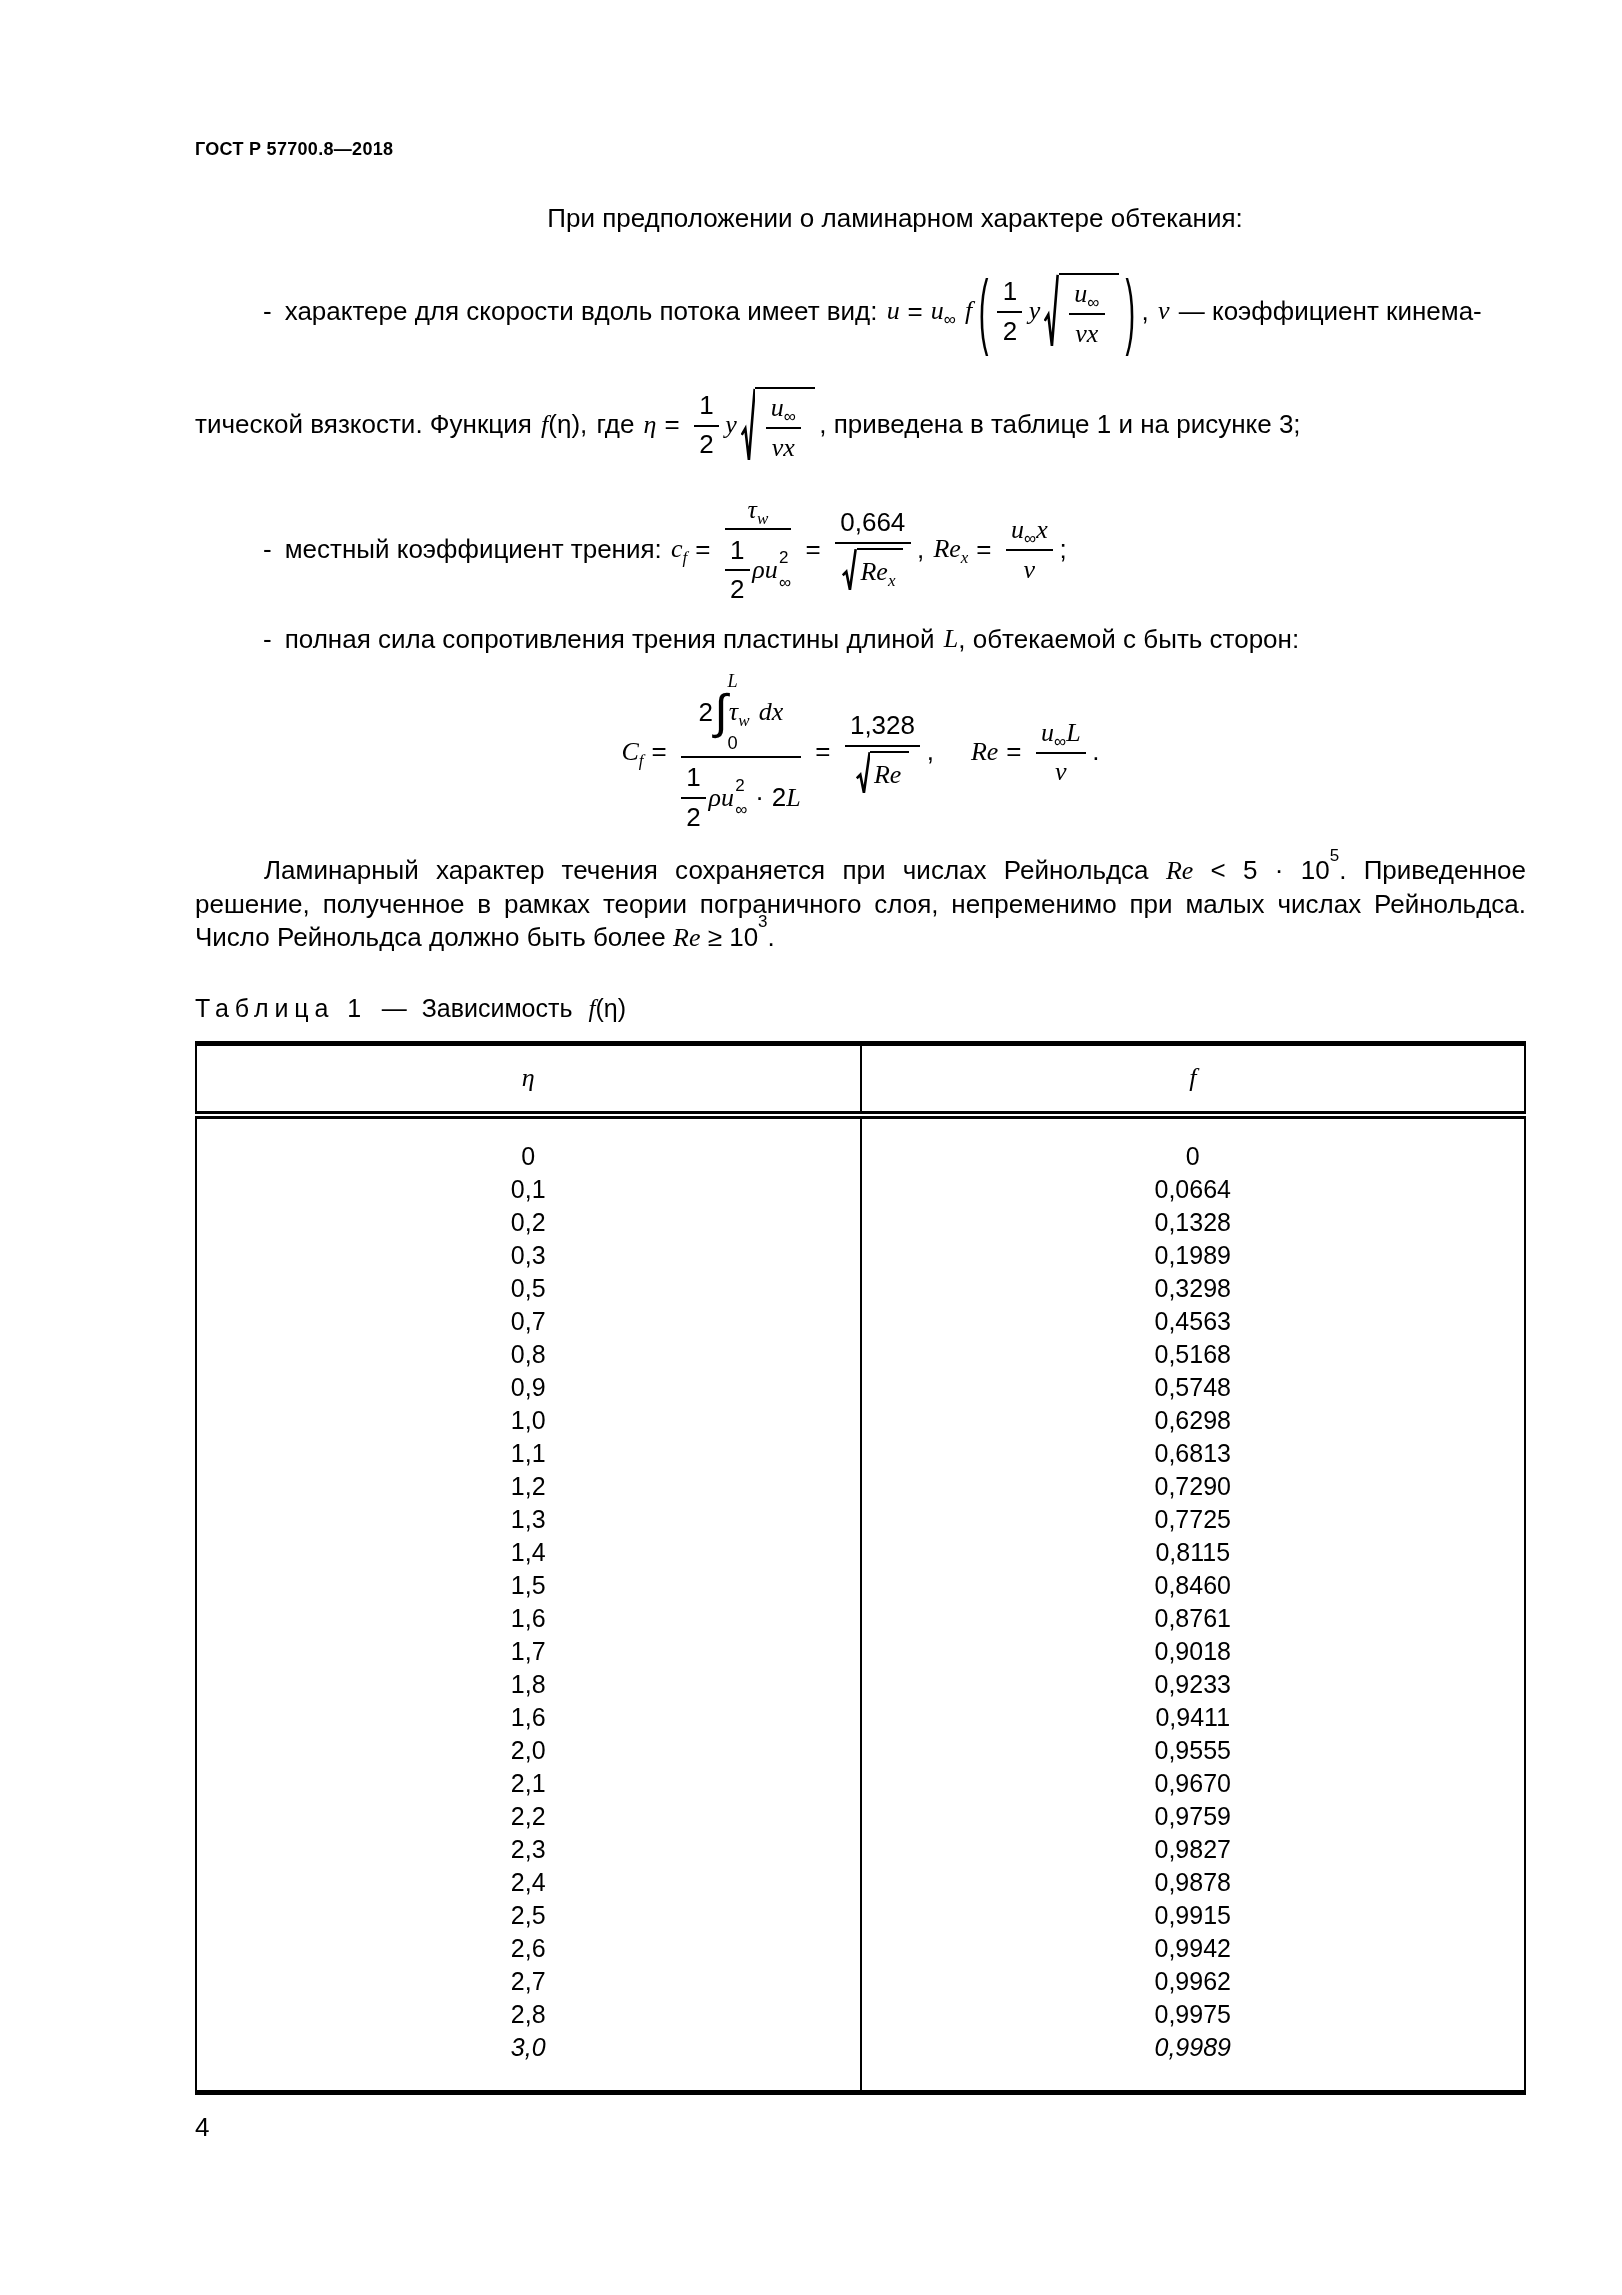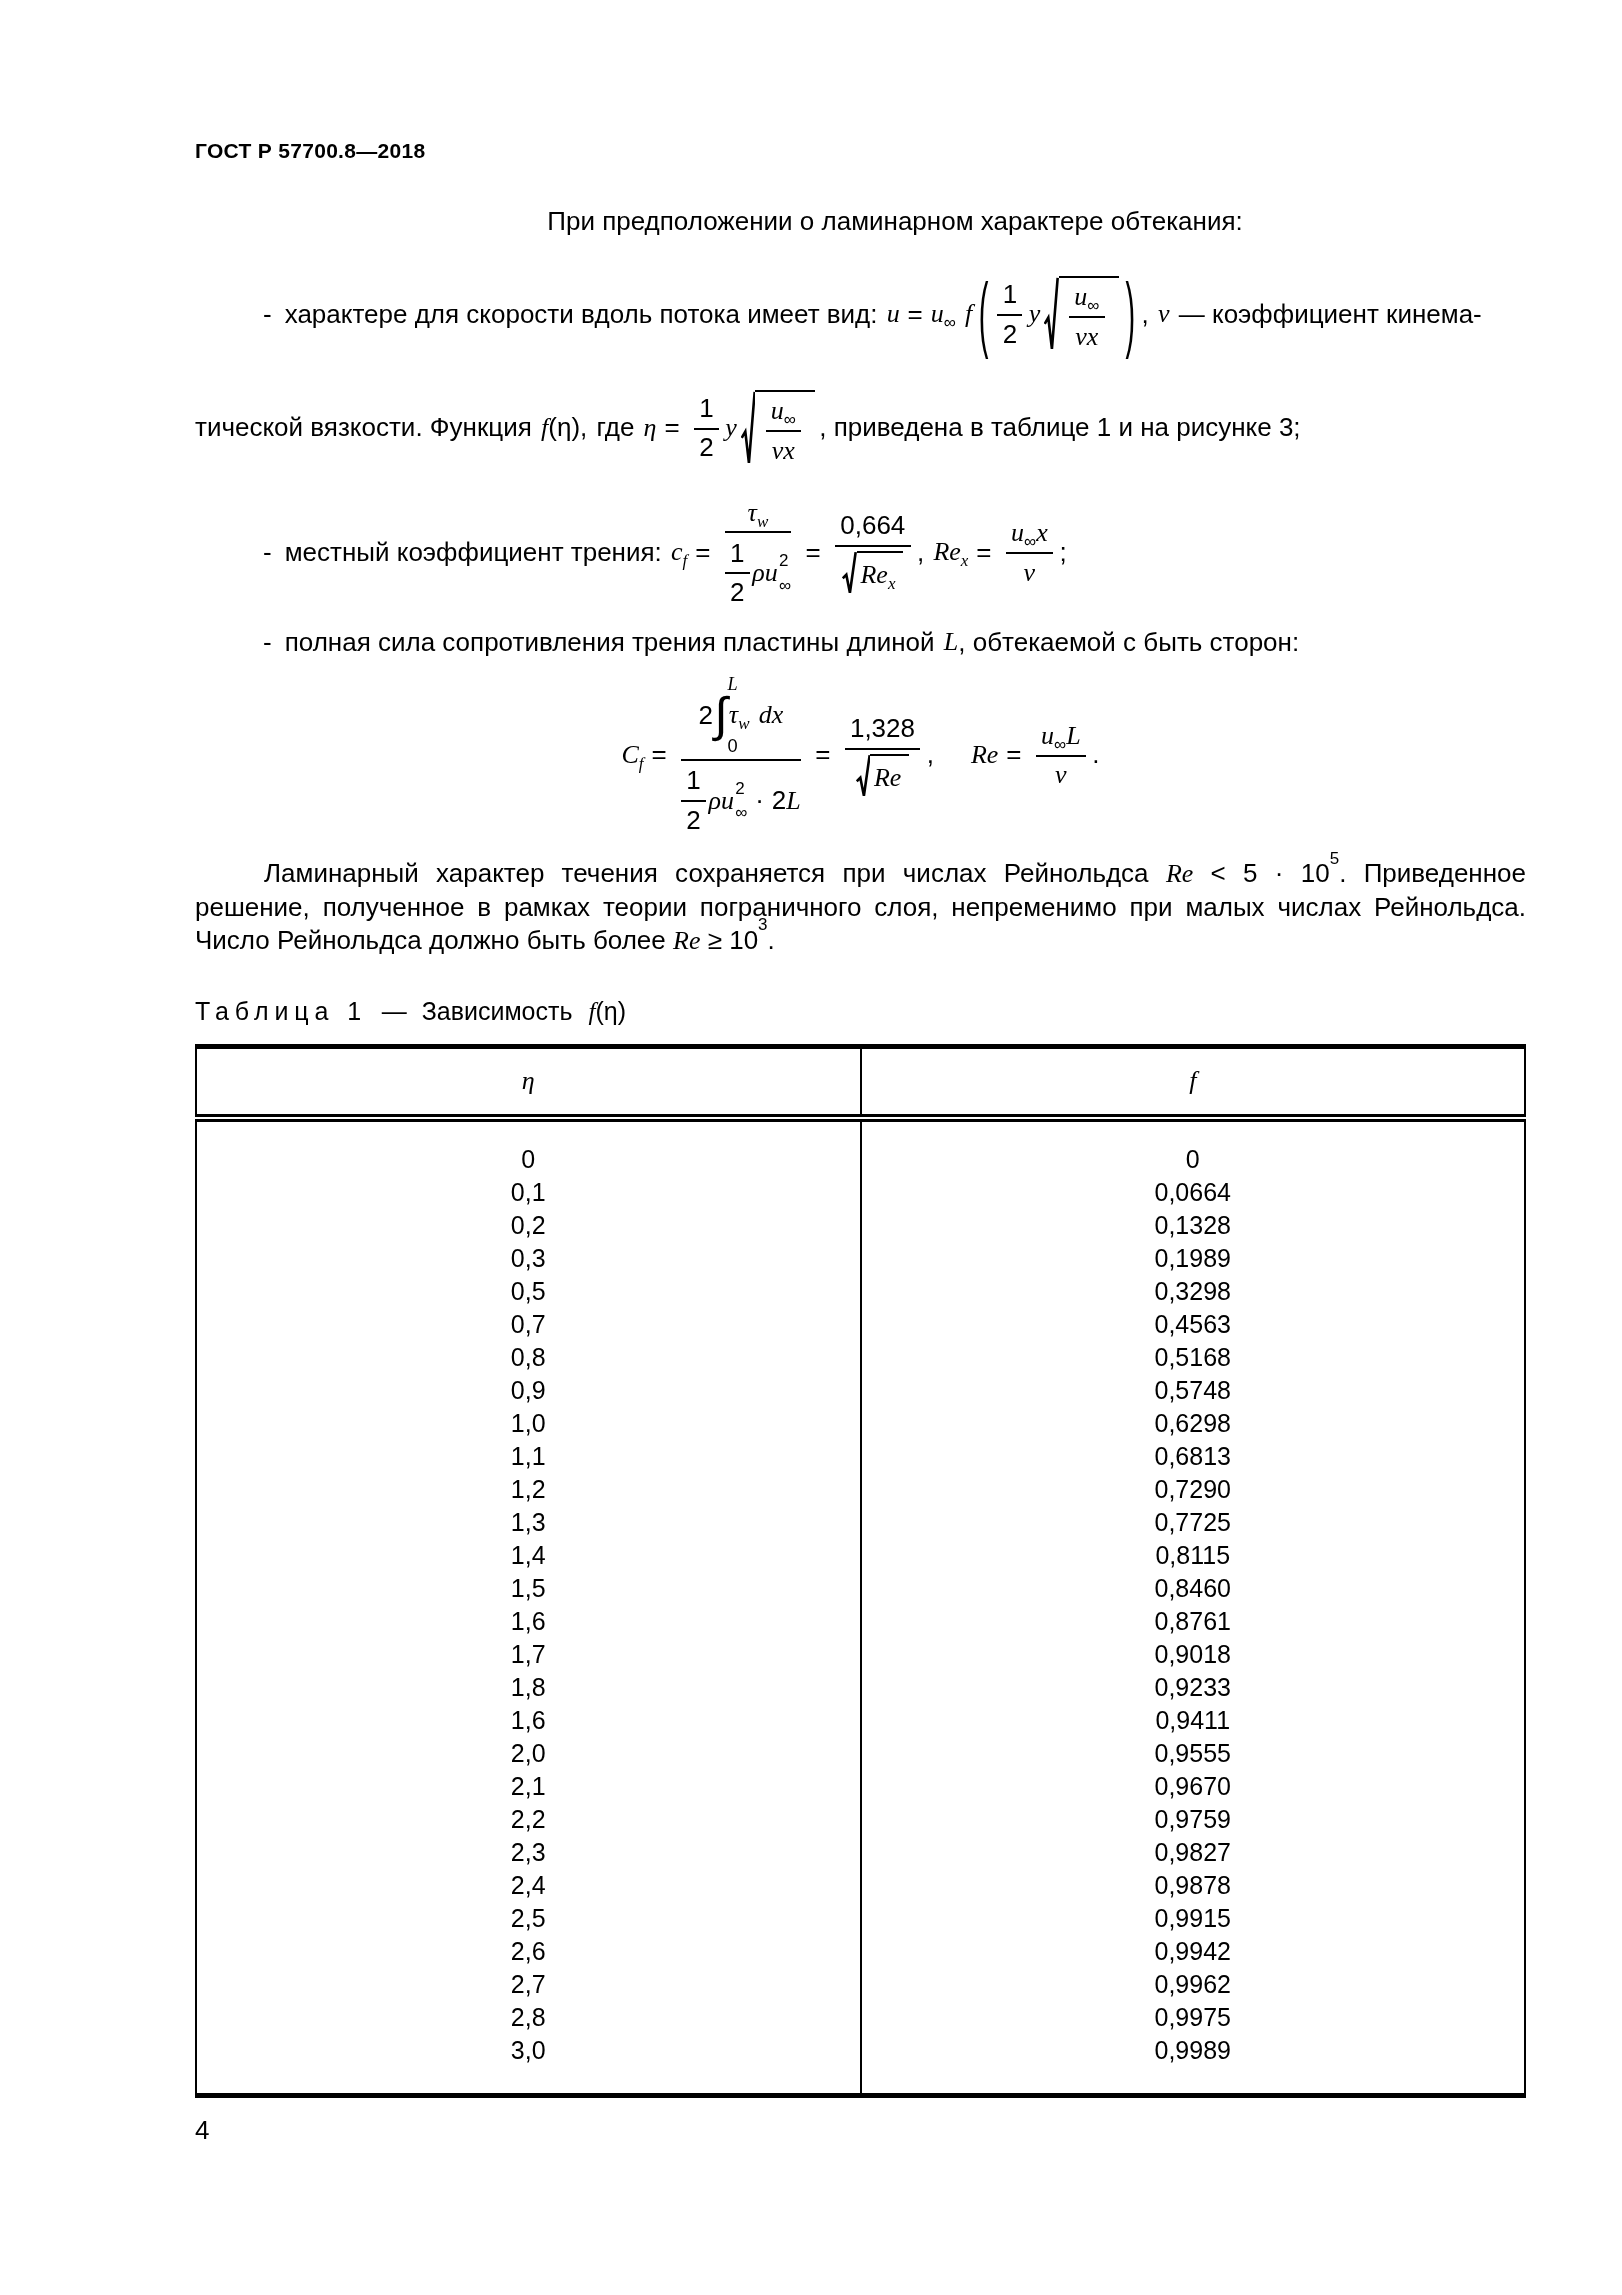--- a/index.html
+++ b/index.html
@@ -3,21 +3,21 @@
 <meta charset="utf-8">
 <style>
   html,body { margin:0; padding:0; }
   body {
     width:1623px; height:2295px; background:#ffffff; color:#000000;
     font-family:"Liberation Sans", sans-serif; font-size:26px;
     overflow:hidden; position:relative;
   }
   .page { box-sizing:border-box; width:1623px; height:2295px; padding:139px 97px 0 195px; }
 
-  .doc-header { font-weight:bold; font-size:21px; letter-spacing:0.3px; }
+  .doc-header { font-weight:bold; font-size:18px; letter-spacing:0.3px; }
 
   p { margin:0; line-height:1.28; }
   .body-text { font-size:26px; }
   .indent { text-indent:69px;text-align:center; }
   .jpara { text-align:justify; }
   .mt-p1 { margin-top:42px; }
   .mt-p2 { margin-top:17px; }
 
   
   .it { font-family:"Liberation Serif", serif; font-style:italic; }
@@ -71,21 +71,21 @@
     border-left:2px solid #000; border-right:2px solid #000;
     border-top:5.9px solid #000; border-bottom:5.9px solid #000;
   }
   .data-table th + th, .data-table td + td { border-left:2px solid #000; }
   .data-table thead th {
     border-bottom:8.5px double #000; font-weight:normal; height:63px;
     text-align:center; vertical-align:middle; font-size:26px;
   }
   .data-table tbody td { text-align:center; vertical-align:middle; height:33px; padding:0; }
   .data-table tbody tr:first-child td { padding-top:21px; }
-  .data-table tbody tr:last-child td { padding-bottom:26px; }
+  .data-table tbody tr:last-child td { padding-bottom:26px;font-style:italic; }
 
   .page-num { margin-top:17px; font-size:26px; }
 </style>
 </head>
 <body>
 
 <div class="page">
 
   <div class="doc-header">ГОСТ Р 57700.8—2018</div>
 

